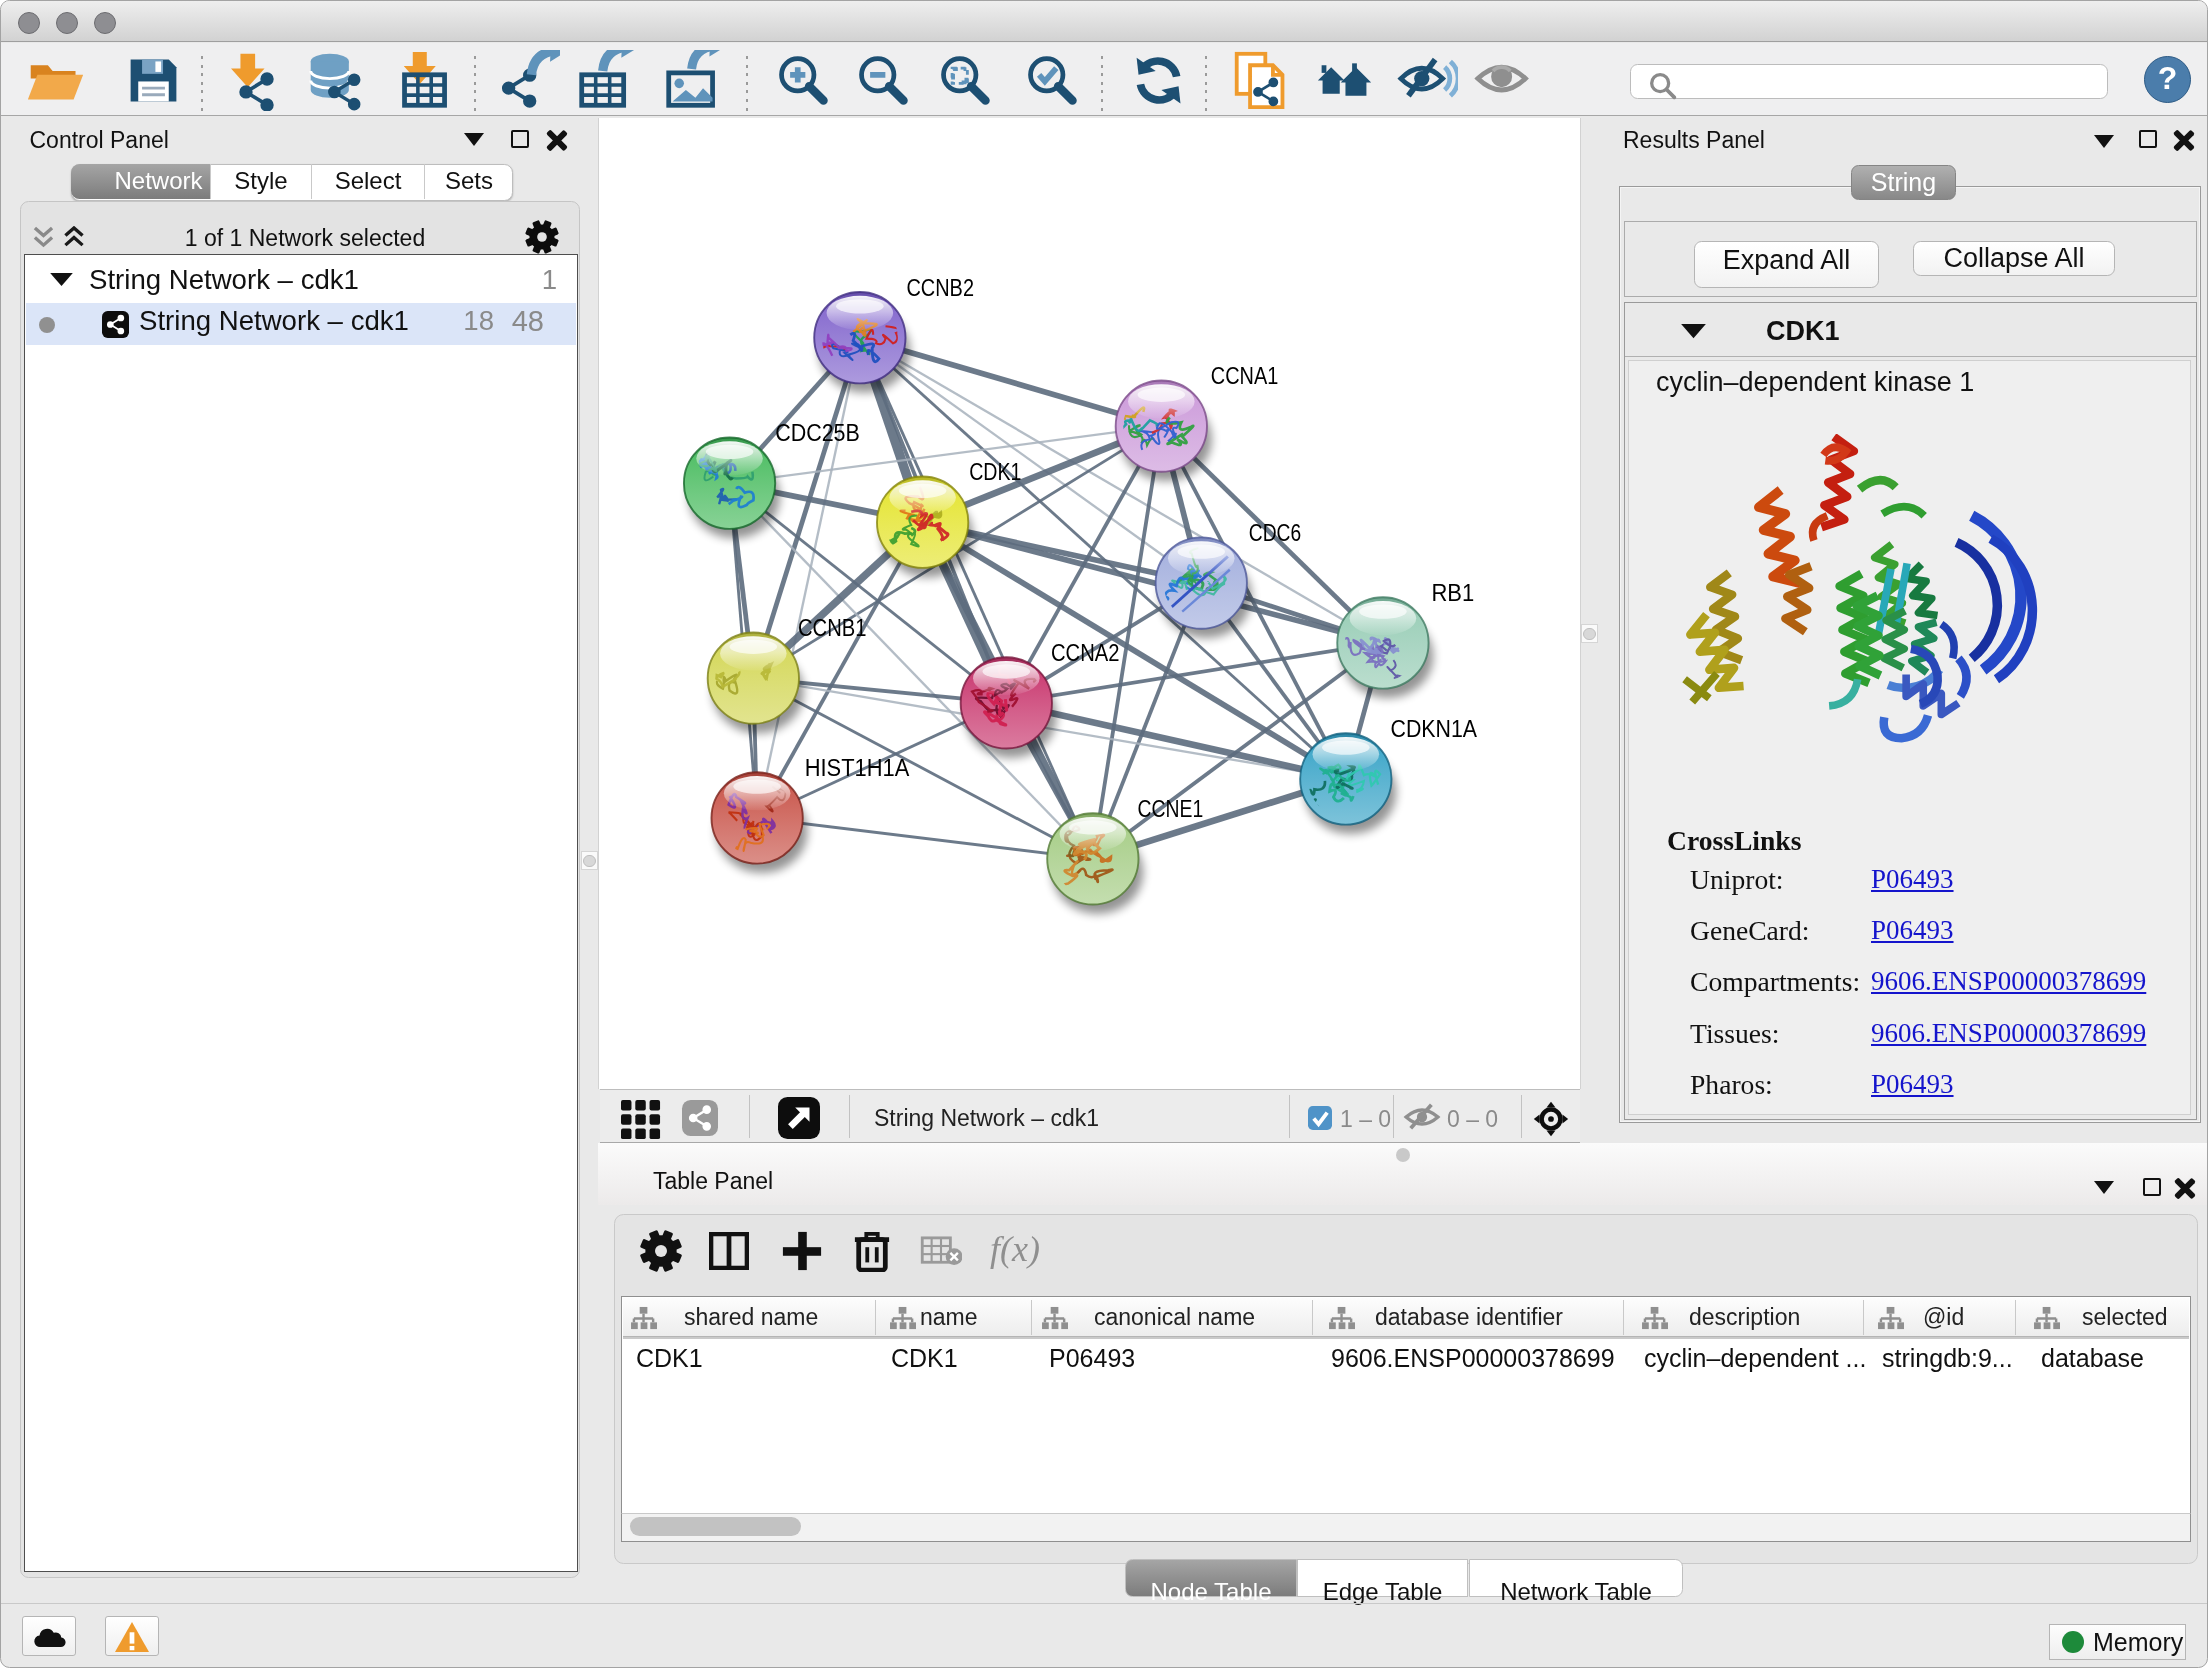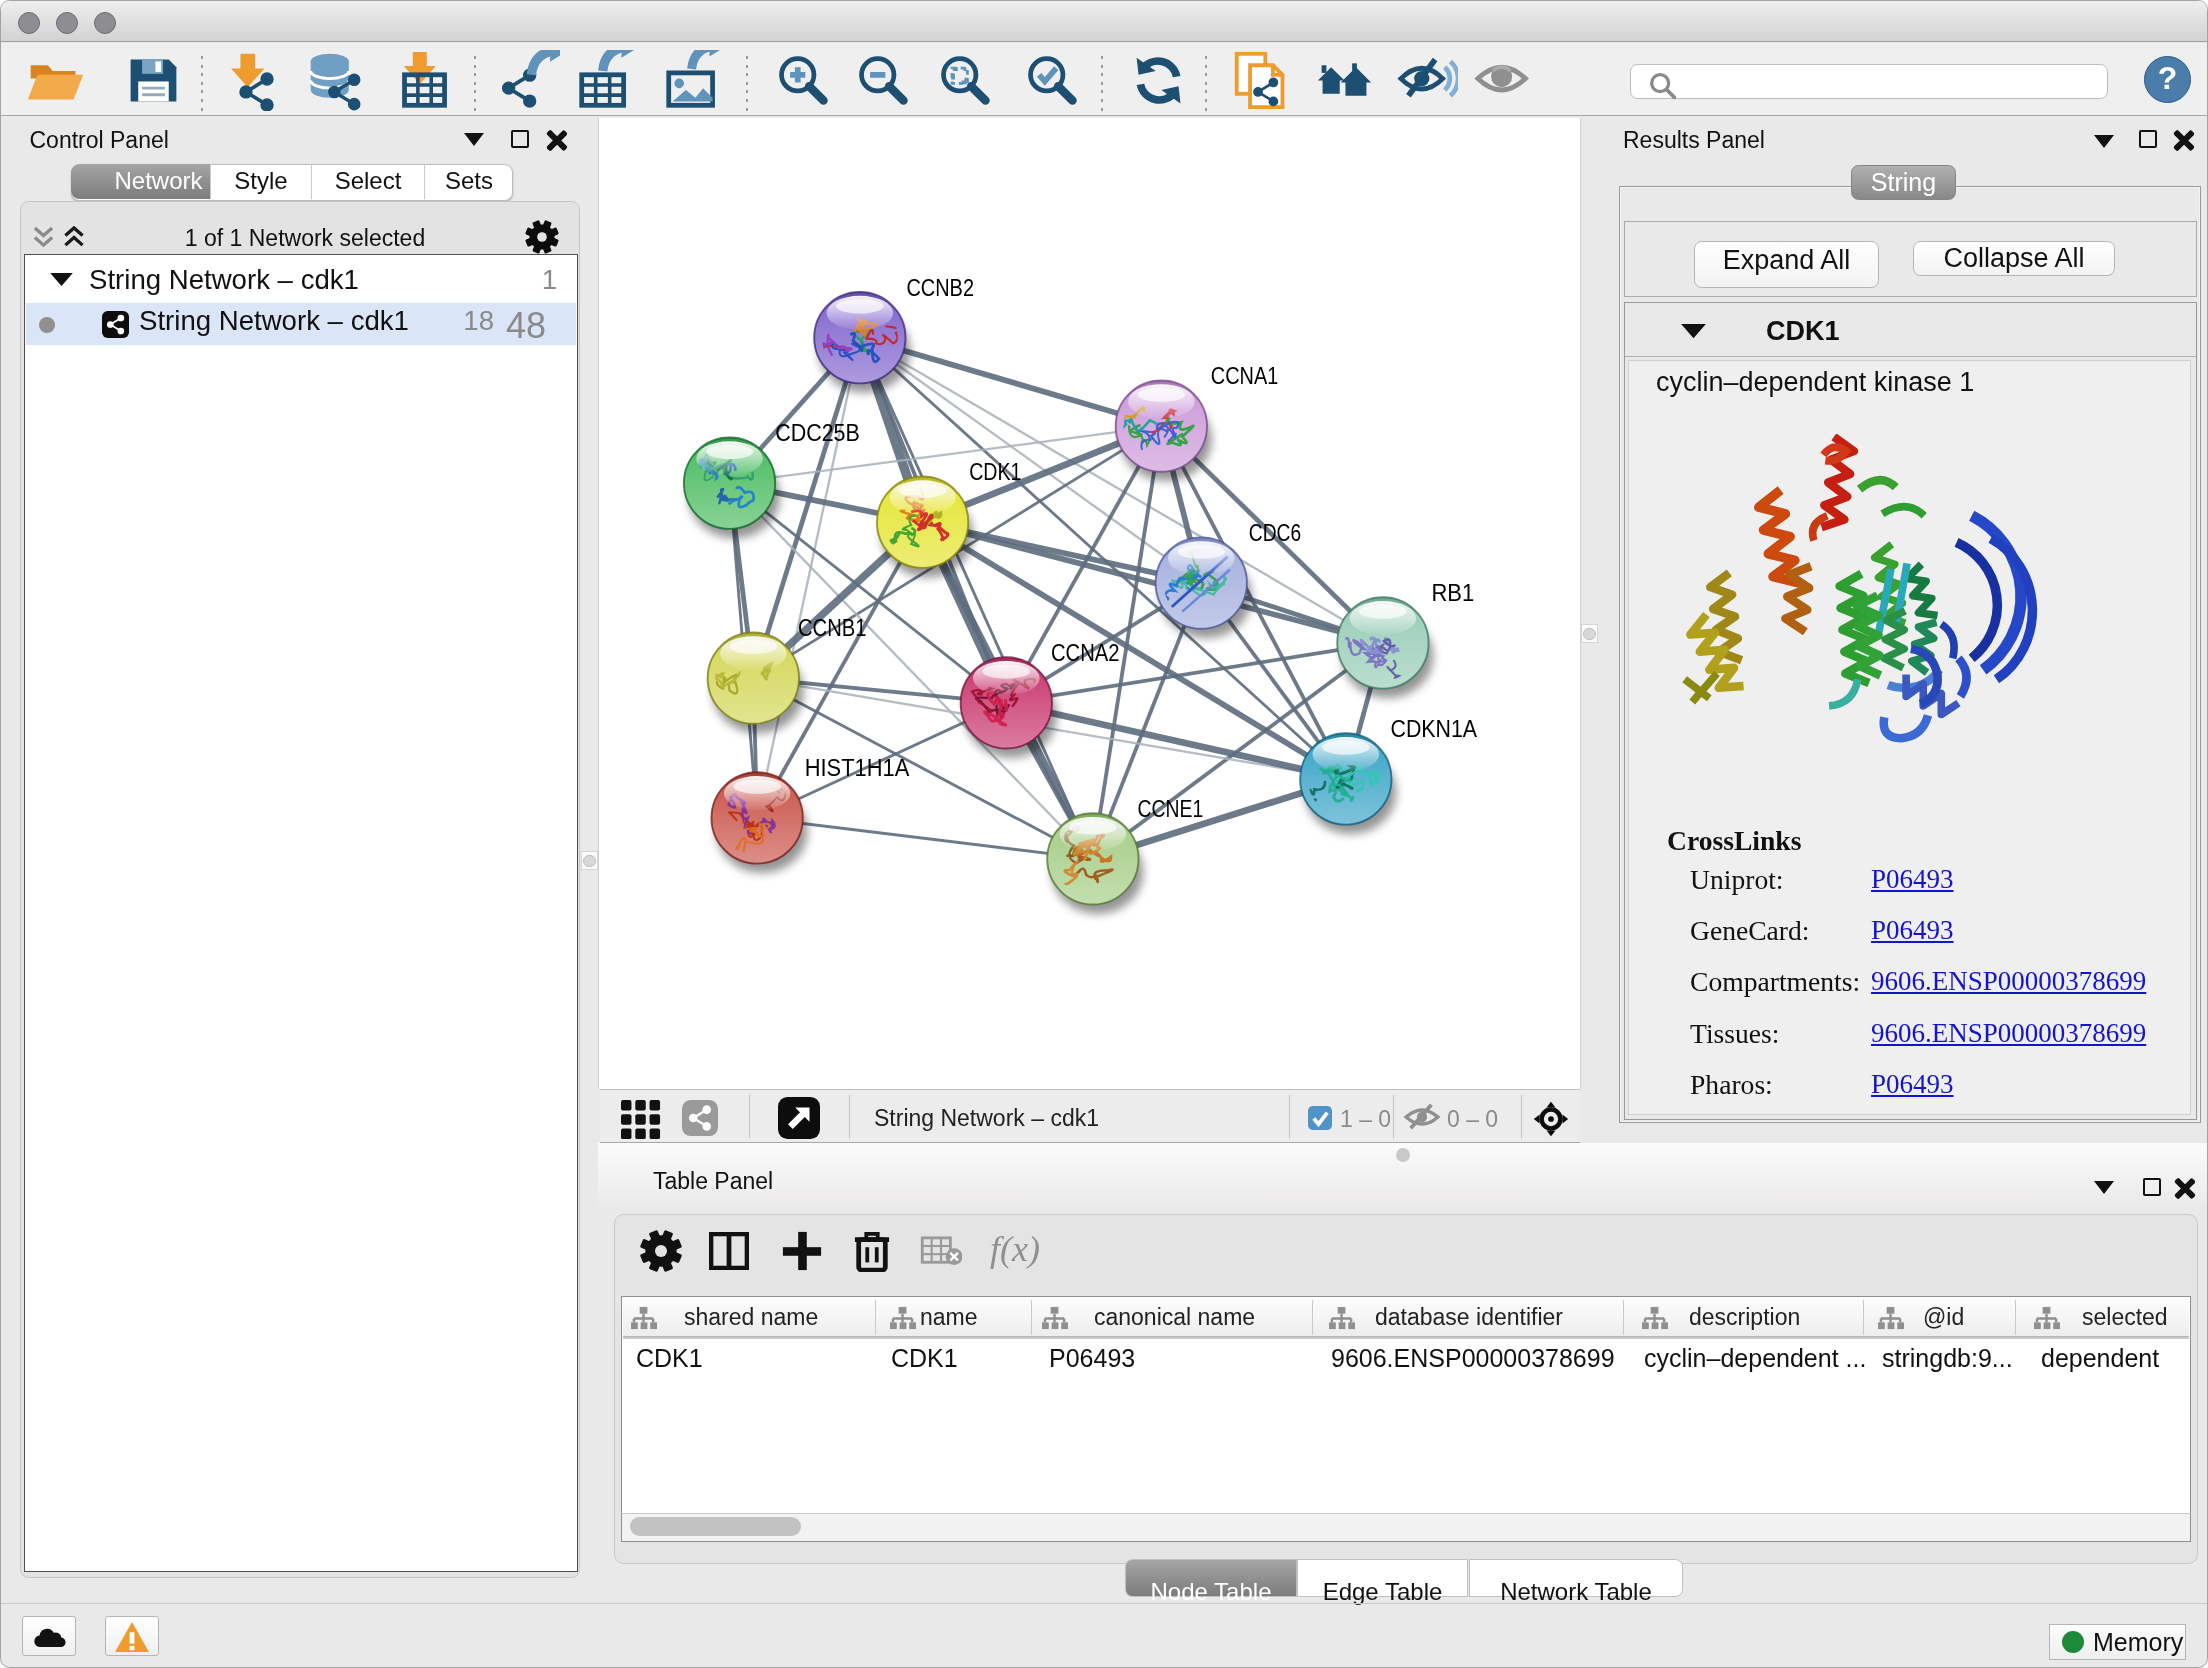--- a/index.html
+++ b/index.html
@@ -242,21 +242,21 @@
       <g stroke="#ffffff" stroke-width="1.89" fill="#ffffff">
         <line x1="8.620000000000001" y1="14" x2="19.54" y2="7.28"></line>
         <line x1="8.620000000000001" y1="14" x2="19.54" y2="20.72"></line>
         <circle cx="8.620000000000001" cy="14" r="2.52"></circle>
         <circle cx="19.54" cy="7.28" r="2.52"></circle>
         <circle cx="19.54" cy="20.72" r="2.52"></circle>
       </g>
     </svg>
 <div class="abs" style="left:138px;top:304px;font-size:27.6px;color:#111">String Network – cdk1</div>
 <div class="abs grey" style="left:455px;top:304px;font-size:27.6px;width:38px;text-align:right">18</div>
-<div class="abs grey" style="left:505px;top:304px;font-size:36px;width:38px;">48</div>
+<div class="abs grey" style="left:505px;top:304px;font-size:29px;width:38px;text-align:right">48</div>
 <div class="abs" id="netcanvas"></div>
 <svg class="abs" style="left:599px;top:117px" width="980" height="971" viewBox="0 0 1030 1021">
       <defs>
         <filter id="blur6" x="-30%" y="-30%" width="160%" height="160%">
           <feGaussianBlur stdDeviation="5"></feGaussianBlur>
         </filter>
 <linearGradient id="gloss" x1="0" y1="0" x2="0" y2="1">
 <stop offset="0" stop-color="#ffffff" stop-opacity="0.95"></stop>
           <stop offset="1" stop-color="#ffffff" stop-opacity="0.05"></stop>
         </linearGradient>
@@ -783,21 +783,21 @@
 <div class="abs dlabel" style="left:1881px;top:1343px">stringdb:9...</div>
 <div class="abs hdiv" style="left:2014px;top:1299px"></div>
 <svg class="abs" style="left:2033px;top:1305px" width="27" height="25" viewBox="0 0 28 26">
       <rect x="9" y="1" width="8" height="7" fill="#8f8f8f"></rect>
       <path d="M13,8 v5 M3,13 h20 M3,13 v4 M13,13 v4 M23,13 v4" stroke="#8f8f8f" stroke-width="2.5" fill="none"></path>
       <rect x="0" y="17" width="7" height="7" fill="#8f8f8f"></rect>
       <rect x="10" y="17" width="7" height="7" fill="#8f8f8f"></rect>
       <rect x="20" y="17" width="7" height="7" fill="#8f8f8f"></rect>
     </svg>
 <div class="abs hlabel" style="left:2081px;top:1303px">selected</div>
-<div class="abs dlabel" style="left:2040px;top:1343px">dependent</div>
+<div class="abs dlabel" style="left:2040px;top:1343px">database</div>
 <div class="abs" style="left:622px;top:1336px;width:1566px;height:1.9px;background:#c9c9c9"></div>
 <div class="abs" id="tp-scroll">
       <div class="abs" id="tp-thumb"></div>
     </div>
 <div class="abs btab btabsel" style="left:1124px;width:172px;border-radius:7.6px 0 0 7.6px">Node Table</div>
 <div class="abs btab" style="left:1296px;width:171px">Edge Table</div>
 <div class="abs btab" style="left:1468px;width:214px;border-radius:0 7.6px 7.6px 0">Network Table</div>
 <div class="abs" id="statusline"></div>
 <div class="abs sbtn" style="left:21px;width:54px"></div>
 <svg class="abs" style="left:30px;top:1623px" width="36" height="27" viewBox="0 0 38 28">

